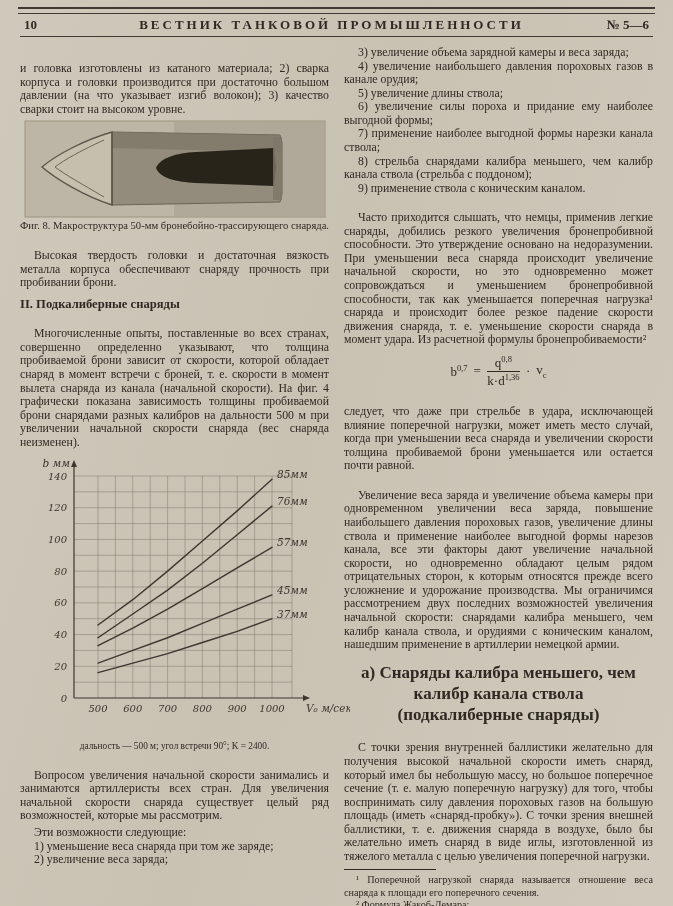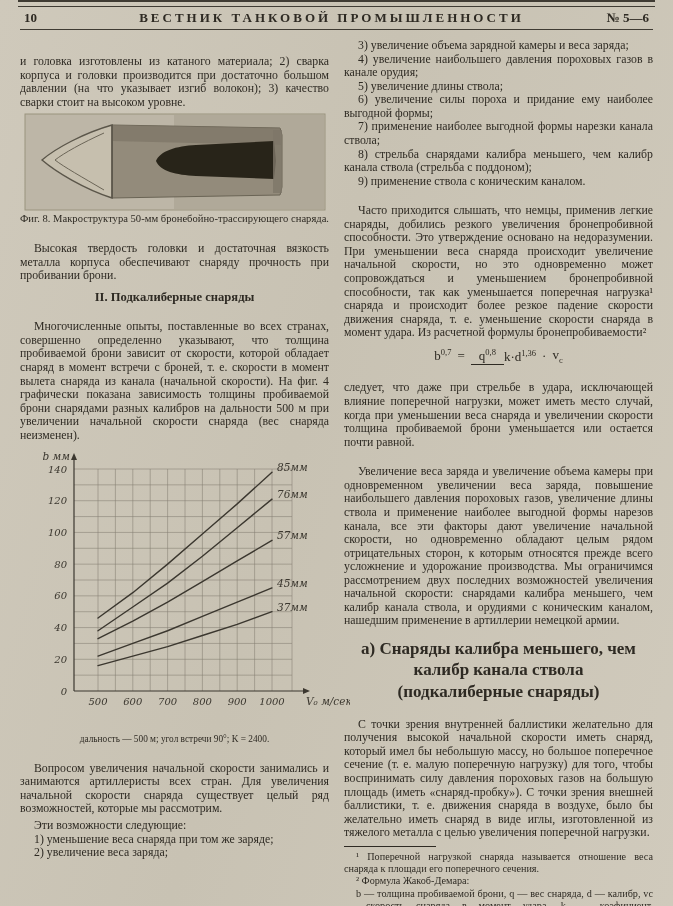--- a/index.html
+++ b/index.html
@@ -1,42 +1,42 @@
 <!DOCTYPE html>
 <html style="--paper: #cbc5b6; --ink: #2e2a23; --rule: #3f3b33; --chart_ink: #3b372f; --chart_grid: #847e71; --photo_plate: #b2ab9c; --photo_dark: #282419;"><head>
 <meta charset="utf-8">
 <style>
   html,body{margin:0;padding:0;background:#b7b1a3;}
   .page{
     position:relative;width:673px;height:906px;margin:0 auto;box-sizing:border-box;
-    overflow:hidden;padding:0 16px 0 16px;
+    overflow:hidden;padding:7px 16px 0 16px;
     background:linear-gradient(105deg,#cfc9bb 0%,#c8c2b3 45%,#d0cabc 100%);
     color:var(--ink);font-family:"Liberation Serif","DejaVu Serif",serif;
   }
   .rule-double{margin:0 2px;height:4px;border-top:2px solid var(--rule);border-bottom:1px solid var(--rule);}
   .header{display:flex;align-items:baseline;padding:3px 8px 2px 8px;}
   .pagenum{font-size:13px;font-weight:bold;width:60px;}
   .jtitle{flex:1;text-align:center;font-weight:bold;font-size:13px;letter-spacing:3px;}
   .issue{width:70px;text-align:right;font-weight:bold;font-size:13px;}
   .rule-single{border-top:1.3px solid var(--rule);margin:1px 4px 0 4px;}
   .columns{display:flex;gap:15px;padding:9px 4px 0 4px;}
   .col{flex:1;min-width:0;font-size:11.8px;line-height:1.15;}
   .para{margin:16px 0 3px 0;text-align:justify;text-indent:14px;}
   .para.noindent{text-indent:0;}
   .para.tight{margin:0;}
-  .secheading{margin:7px 0 5px 0;font-size:12.6px;font-weight:bold;text-align:center;}
+  .secheading{margin:7px 0 5px 0;font-size:12.6px;font-weight:bold;}
   .subheading{margin:10px 0 7px 0;font-size:17px;font-weight:bold;text-align:center;line-height:1.25;}
   figure{margin:4px 0 3px 0;text-align:center;}
   .caption{font-size:10.6px;line-height:1.22;text-align:center;margin-top:2px;}
   .subcaption{font-size:9.3px;margin-top:17px;}
   .formula{display:flex;align-items:center;justify-content:center;gap:6px;
     font-size:13px;margin:8px 0 9px 0;}
   .formula sup{font-size:8.5px;}
   .formula sub{font-size:8.5px;}
-  .frac{display:inline-flex;align-items:center;line-height:1.1;}
+  .frac{display:inline-flex;flex-direction:column;align-items:center;line-height:1.1;}
   .frac .num{border-bottom:1px solid var(--ink);padding:0 8px 1px 8px;}
   .frac .den{padding-top:1px;}
   .footnotes{margin-top:6px;}
   .fn-rule{width:92px;border-top:1px solid var(--ink);margin:4px 0 4px 0;}
   .fn{font-size:10.2px;line-height:1.2;text-align:justify;margin:0;text-indent:12px;}
   .fig3-svg{display:block;margin:0 auto;}
   .chart-svg{display:block;margin:0 auto;}
   .tick{font-family:"DejaVu Serif",serif;font-style:italic;font-size:10px;fill:var(--chart_ink);}
   .axis-title{font-family:"DejaVu Serif",serif;font-style:italic;font-size:10.5px;fill:var(--chart_ink);}
   .serieslabel{font-family:"DejaVu Serif",serif;font-style:italic;font-size:10.5px;fill:var(--chart_ink);}

